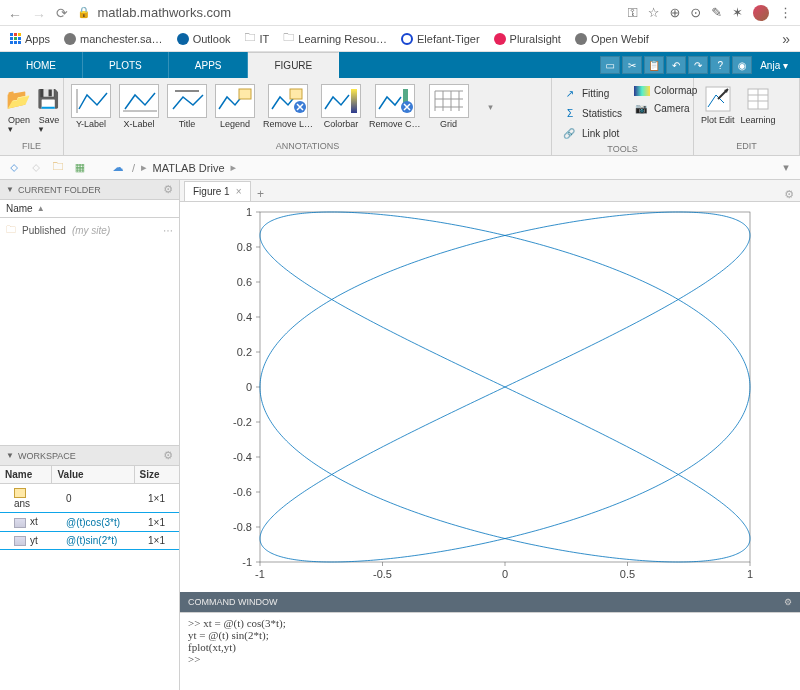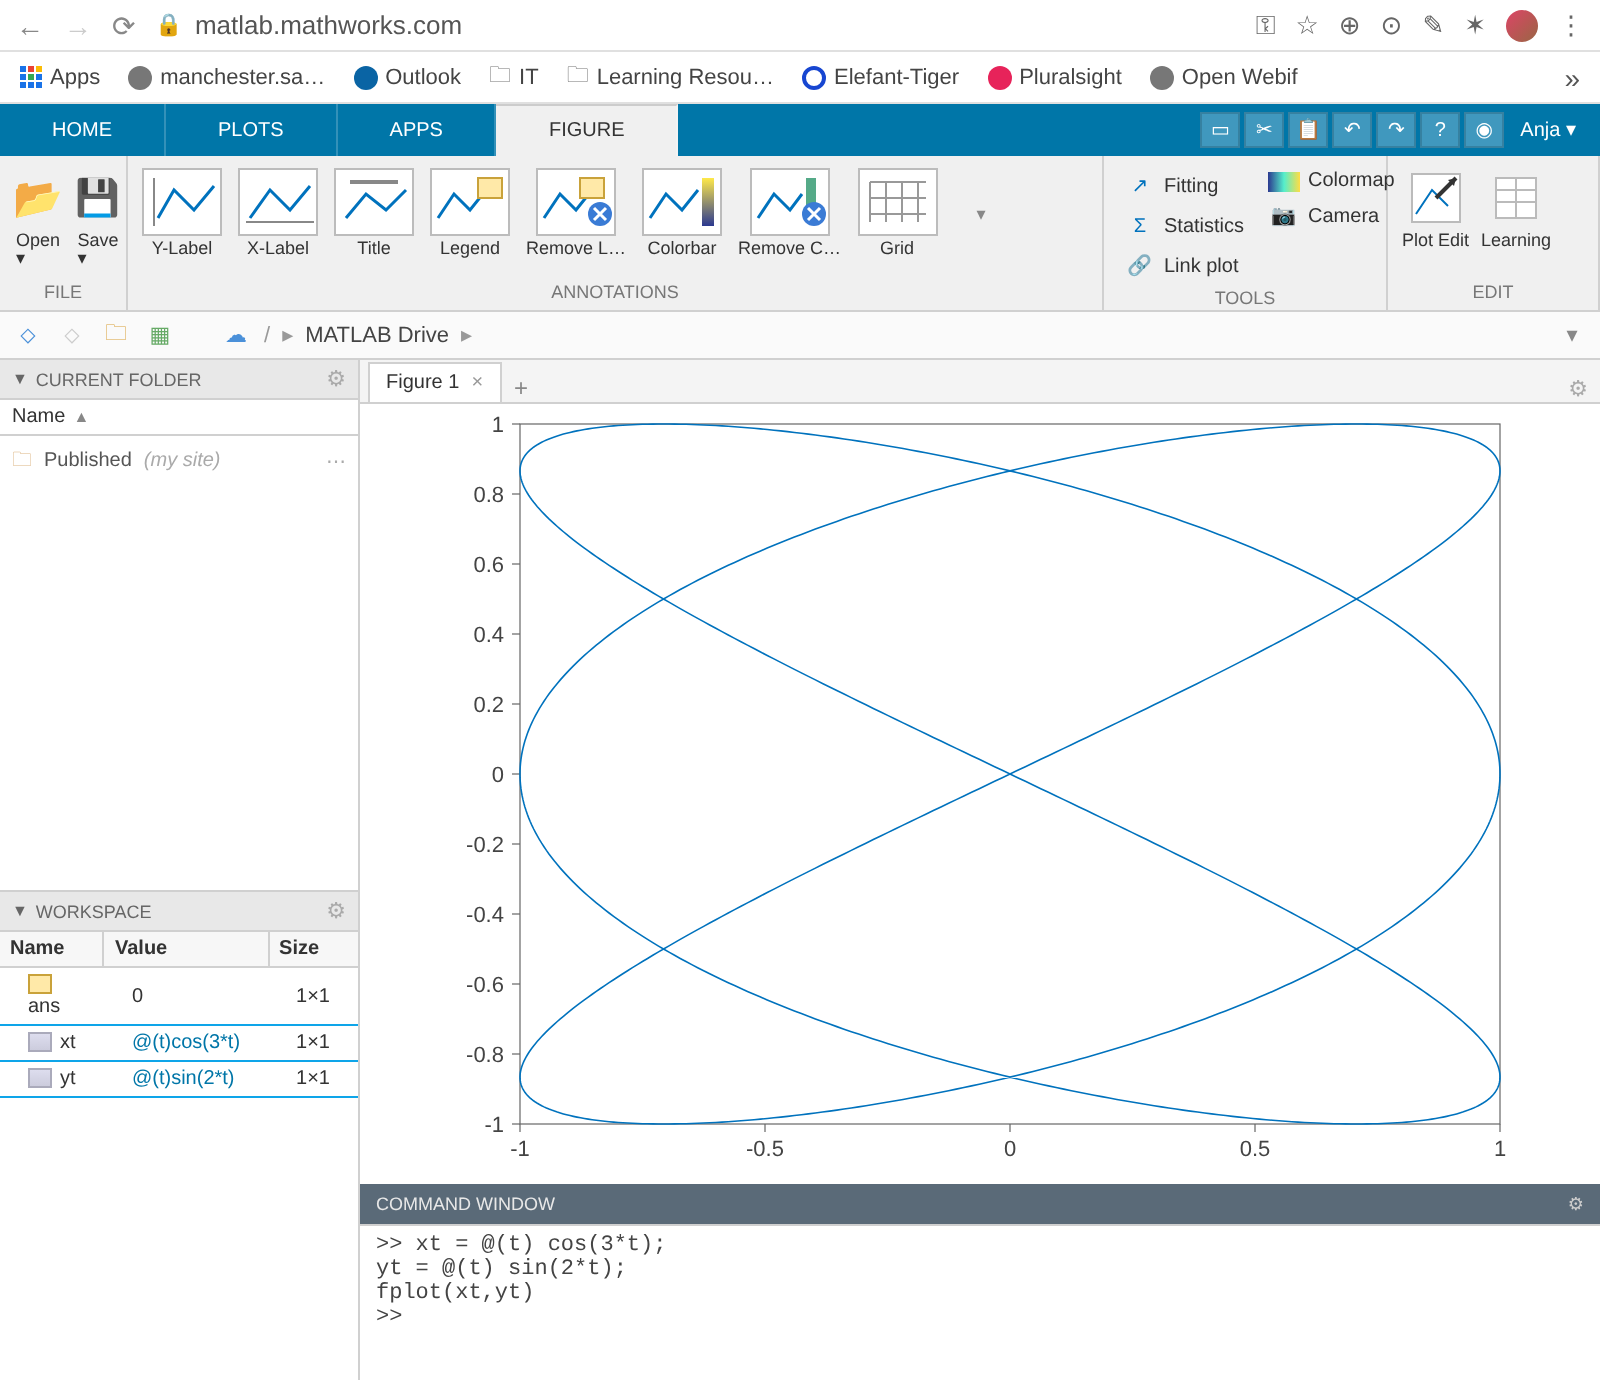--- a/index.html
+++ b/index.html
@@ -82,21 +82,21 @@
   .centercol{flex:1;display:flex;flex-direction:column;}
   .figtabs{height:22px;border-bottom:1px solid var(--panel-border);display:flex;align-items:flex-end;background:#f4f4f4;padding-left:4px;}
   .figtab{height:20px;border:1px solid var(--panel-border);border-bottom:none;background:#fff;font-size:10px;padding:0 8px;display:flex;align-items:center;gap:6px;margin-top:24px;}
   .figtab .x{color:#999;}
   .figtabs .plus{width:20px;text-align:center;color:#888;font-size:12px;}
   .figtabs .gear{margin-left:auto;color:#aaa;padding:0 6px;}
   .figure-area{flex:1;display:flex;align-items:center;justify-content:center;background:#fff;overflow:hidden;}
   .figure-area svg{display:block;}
   .cmd-hdr{height:20px;background:var(--panel-hdr-dark);color:#e8e8e8;font-size:9px;display:flex;align-items:center;padding:0 8px;}
   .cmd-hdr .gear{margin-left:auto;color:#ccc;}
-  .cmd-body{height:78px;background:#fff;border-top:1px solid var(--panel-border);font-family:Liberation Mono, monospace;font-size:11px;color:#444;padding:4px 8px;white-space:pre;overflow:hidden;}
+  .cmd-body{height:78px;background:#fff;border-top:1px solid var(--panel-border);font-family:Liberation Serif, serif;font-size:11px;color:#444;padding:4px 8px;white-space:pre;overflow:hidden;}
 </style>
 </head>
 <body>
 
 <div class="chrome">
   <span class="navbtn">←</span>
   <span class="navbtn" style="color:#ccc">→</span>
   <span class="navbtn">⟳</span>
   <div class="url-bar">
     <span class="lock">🔒</span>

